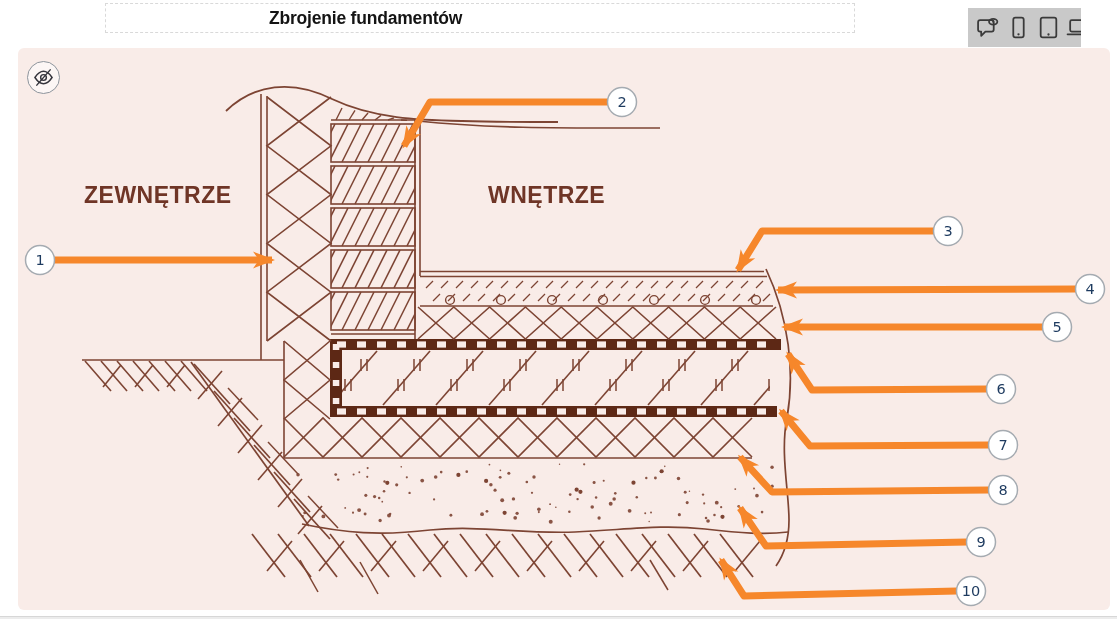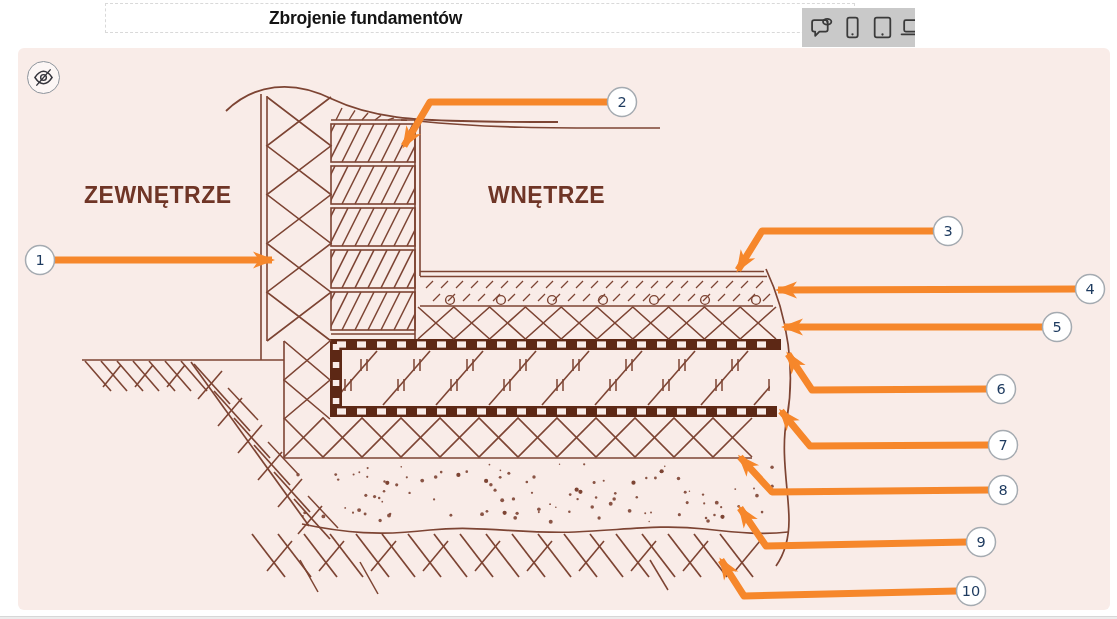--- a/index.html
+++ b/index.html
@@ -5,21 +5,21 @@
   :root{
     --pink:#f9ece8; --line:#7d4433; --dark:#5d2815; --orange:#f6872b;
     --label:#6f3526; --navy:#1d3a5f;
   }
   html,body{margin:0;padding:0;}
   body{
     width:1117px;height:619px;position:relative;overflow:hidden;background:#ffffff;
     font-family:"Liberation Sans",sans-serif;
   }
   
-  .header{position:absolute;left:0;top:0;width:915px;height:48px;background:#fff;}
+  .header{position:absolute;left:0;top:0;width:1081px;height:48px;background:#fff;}
   .title-box{
     position:absolute;left:105px;top:3px;width:750px;height:30px;box-sizing:border-box;
     border:1px dashed #d9d9d9;display:flex;align-items:center;padding-left:163px;background:#fff;cursor:text;
   }
   .title{font-weight:bold;font-size:17.5px;color:#141414;letter-spacing:-0.2px;white-space:nowrap;}
   .toolbar{
     position:absolute;right:0;top:8px;width:113px;height:39px;background:#c9c9c9;
     display:flex;align-items:center;gap:3px;padding-left:7px;box-sizing:border-box;overflow:hidden;
   }
   .tb-btn{flex:0 0 auto;width:27px;height:27px;border:none;background:none;padding:0;margin:0;

